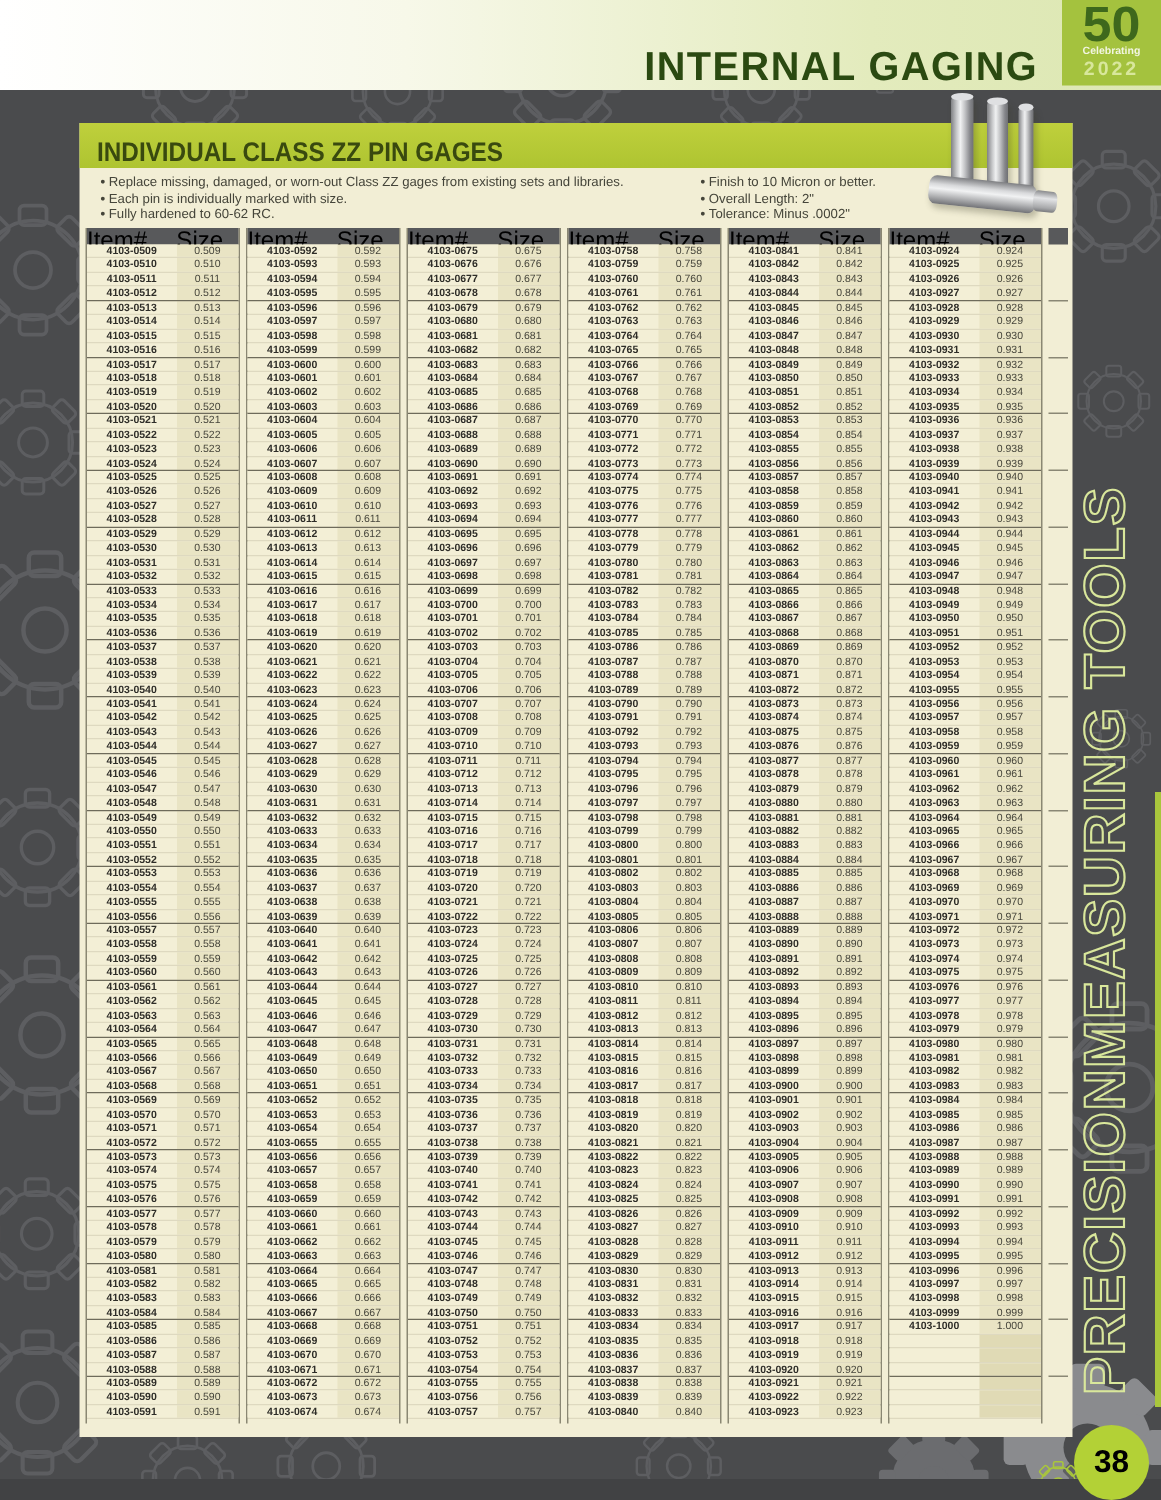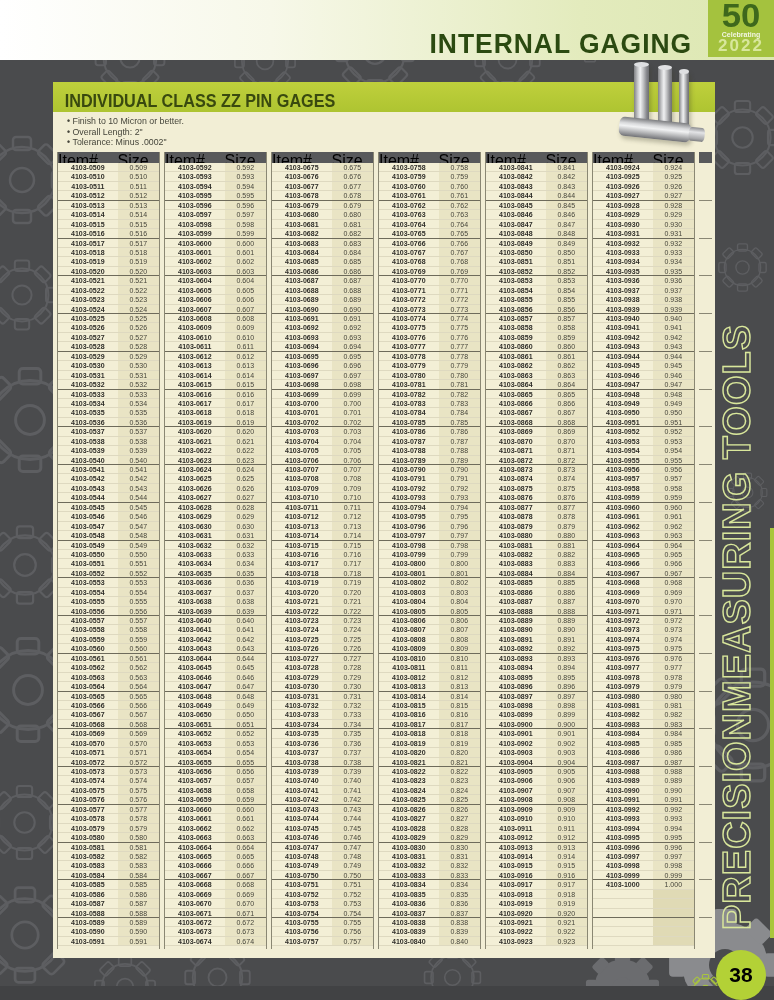--- a/index.html
+++ b/index.html
@@ -22,21 +22,21 @@
   .banner-title{
     font-size:27px;font-weight:bold;color:#2b4a11;letter-spacing:1px;
     padding-right:80px;padding-top:12px;transform:scaleX(0.98);
   }
   .anniv{
     position:absolute;right:0;top:0;width:66px;height:57px;z-index:7;
     background:#a4c23e;text-align:center;overflow:hidden;
   }
   .anniv .big{font-size:33px;font-weight:bold;color:#3e681c;line-height:30px;margin-top:1px;transform:scaleX(1.05);}
   .anniv .small{font-size:7px;font-weight:bold;color:#f2f5e2;line-height:8px;}
-  .anniv .year{font-size:17px;font-weight:bold;color:#d8e79c;letter-spacing:2px;line-height:13px;}
+  .anniv .year{font-size:13px;font-weight:bold;color:#d8e79c;letter-spacing:2px;line-height:13px;}
 
   
   .panel{
     position:absolute;left:53px;top:82px;width:662px;height:876px;z-index:5;
     background:#f2eed5;
   }
   .green-bar{
     height:30px;background:linear-gradient(180deg,#bfd03c,#aec431);
     display:flex;align-items:flex-end;
   }
@@ -177,20 +177,25 @@
   <div class="big">50</div>
   <div class="small">Celebrating</div>
   <div class="year">2022</div>
 </div>
 
 <div class="panel">
   <div class="green-bar">
     <span class="green-bar-text">INDIVIDUAL CLASS ZZ PIN GAGES</span>
   </div>
   <div class="bullets">
+    <ul class="b-left">
+      <li>Replace missing, damaged, or worn-out Class ZZ gages from existing sets and libraries.</li>
+      <li>Each pin is individually marked with size.</li>
+      <li>Fully hardened to 60-62 RC.</li>
+    </ul>
     <ul class="b-right">
       <li>Finish to 10 Micron or better.</li>
       <li>Overall Length: 2"</li>
       <li>Tolerance: Minus .0002"</li>
     </ul>
   </div>
   <div class="gage-table">
       <div class="pair">
         <div class="pair-header">
           <div class="h-item" style="width: 59%;">Item#</div>

